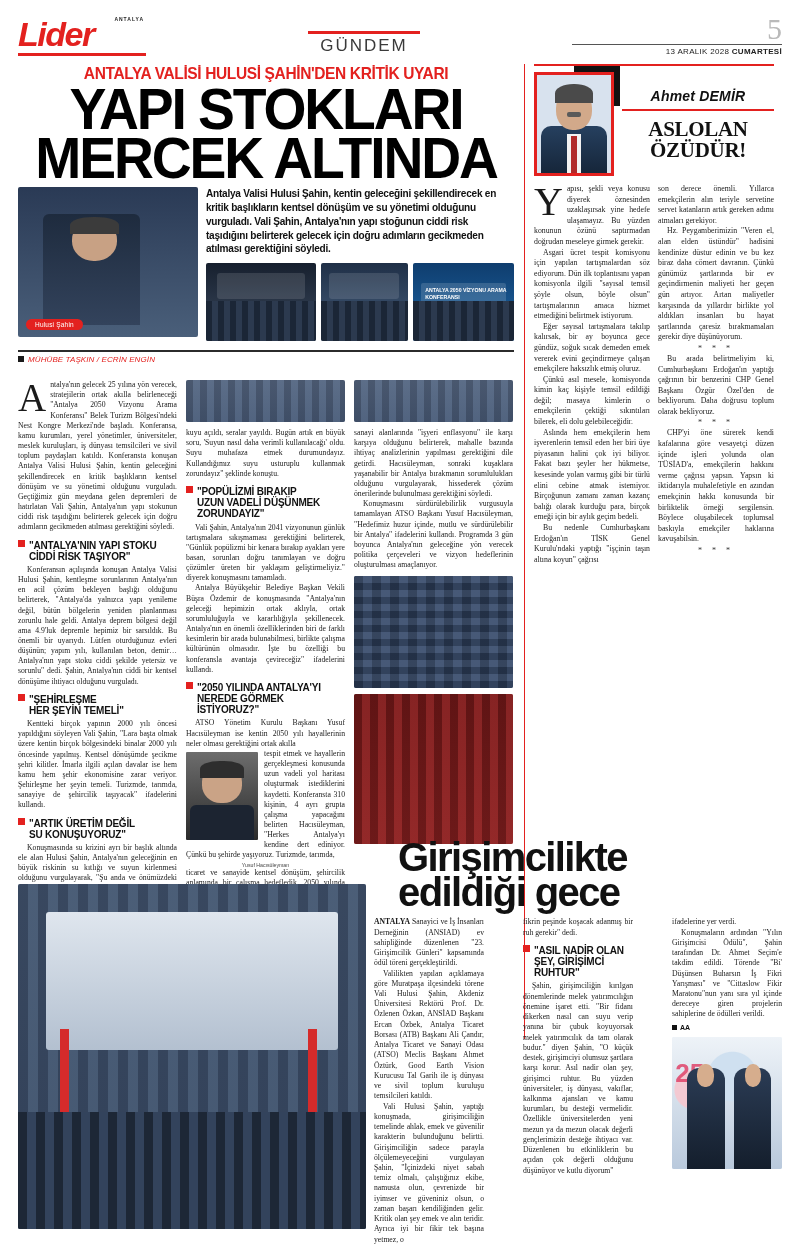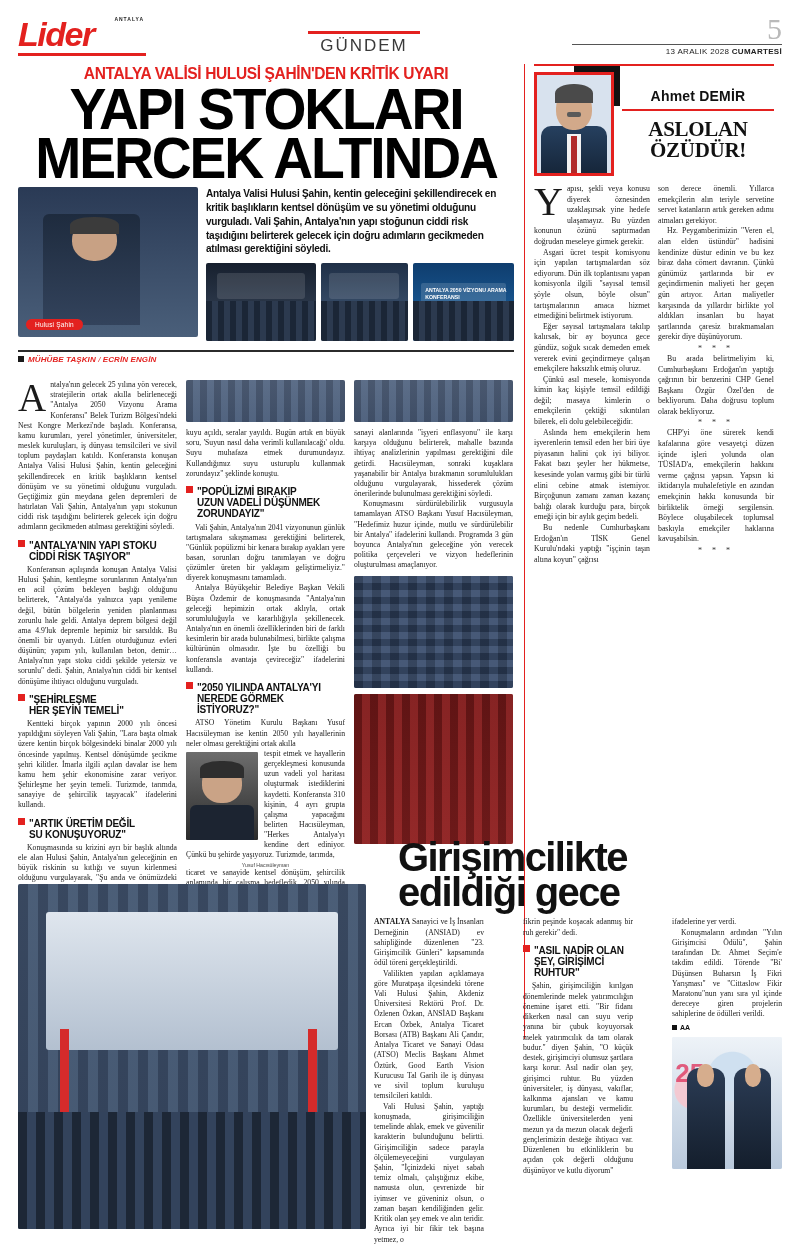--- a/index.html
+++ b/index.html
@@ -78,21 +78,21 @@
   .t3 .banner { position:absolute; top:26%; left:8%; right:8%; height:36%;
       background:rgba(255,255,255,.15); border-radius:2px; }
   .t3 .bt { position:absolute; top:30%; left:12%; color:#fff;
       font-family:"Liberation Sans", sans-serif; font-size:5.2px; font-weight:bold; line-height:1.5; }
 
   
   .byline-rule { height:2px; background:#2b2b2b; margin-top:9px; }
   .byline { font-family:"Liberation Sans", sans-serif; font-style:italic; font-size:8px;
             color:#e3211f; margin-top:3px; letter-spacing:.1px; }
   .byline .sq { display:inline-block; width:6px; height:6px; background:#1a1a1a; margin-right:4px; }
-  .byline b { color:#e3211f; font-weight:bold; }
+  .byline b { color:#e3211f; font-weight:normal; }
 
   
   .body3 { display:flex; gap:9px; margin-top:16px; }
   .bcol { width:159px; }
   .bcol p { font-family:"Liberation Serif", serif; font-size:7.7px; line-height:1.32;
             margin:0 0 0; text-align:justify; text-indent:9px; color:#1a1a1a; }
   .bcol p.noind { text-indent:0; }
   .subhead { font-family:"Liberation Sans", sans-serif; font-weight:bold; font-size:10px;
              line-height:1.12; margin:7px 0 3px; letter-spacing:-0.2px; color:#111; }
   .subhead .sq { display:inline-block; width:7px; height:7px; background:#e3211f; margin-right:4px;
@@ -135,21 +135,21 @@
   .colm-photo .suit { position:absolute; left:6%; bottom:0; width:88%; height:48%;
      background:linear-gradient(#26405f,#16263a); border-radius:10px 10px 0 0; }
   .colm-photo .shirt{ position:absolute; left:40%; bottom:0; width:20%; height:40%; background:#f2f2f2; }
   .colm-photo .tie  { position:absolute; left:46%; bottom:0; width:8%; height:38%; background:#b02a2a; }
   .colm-photo .face { position:absolute; left:26%; top:14%; width:48%; height:42%;
      background:#d2a98a; border-radius:46%; }
   .colm-photo .hair { position:absolute; left:24%; top:9%; width:52%; height:20%;
      background:#4a4a4a; border-radius:48% 48% 0 0; }
   .colm-photo .mus  { position:absolute; left:40%; top:38%; width:20%; height:5%; background:#5a5a5a; border-radius:2px; }
   .colm-title-wrap { flex:1; padding-top:16px; }
-  .colm-name { font-family:"Liberation Sans", sans-serif; font-weight:bold;
+  .colm-name { font-family:"Liberation Sans", sans-serif; font-style:italic; font-weight:bold;
      font-size:14px; text-align:center; letter-spacing:.2px; color:#111; }
   .colm-name-rule { height:2px; background:#e3211f; margin:5px 0 8px; }
   .colm-kicker { font-family:"Liberation Serif", serif; font-weight:bold; font-size:21px;
      line-height:0.98; text-align:center; letter-spacing:-0.3px; color:#111; }
 
   .colm-body { display:flex; gap:8px; margin-top:8px; }
   .colm-c { width:117px; }
   .colm-c p { font-family:"Liberation Serif", serif; font-size:7.8px; line-height:1.36;
      margin:0; text-align:justify; text-indent:9px; color:#1a1a1a; }
   .colm-c p.noind { text-indent:0; }

